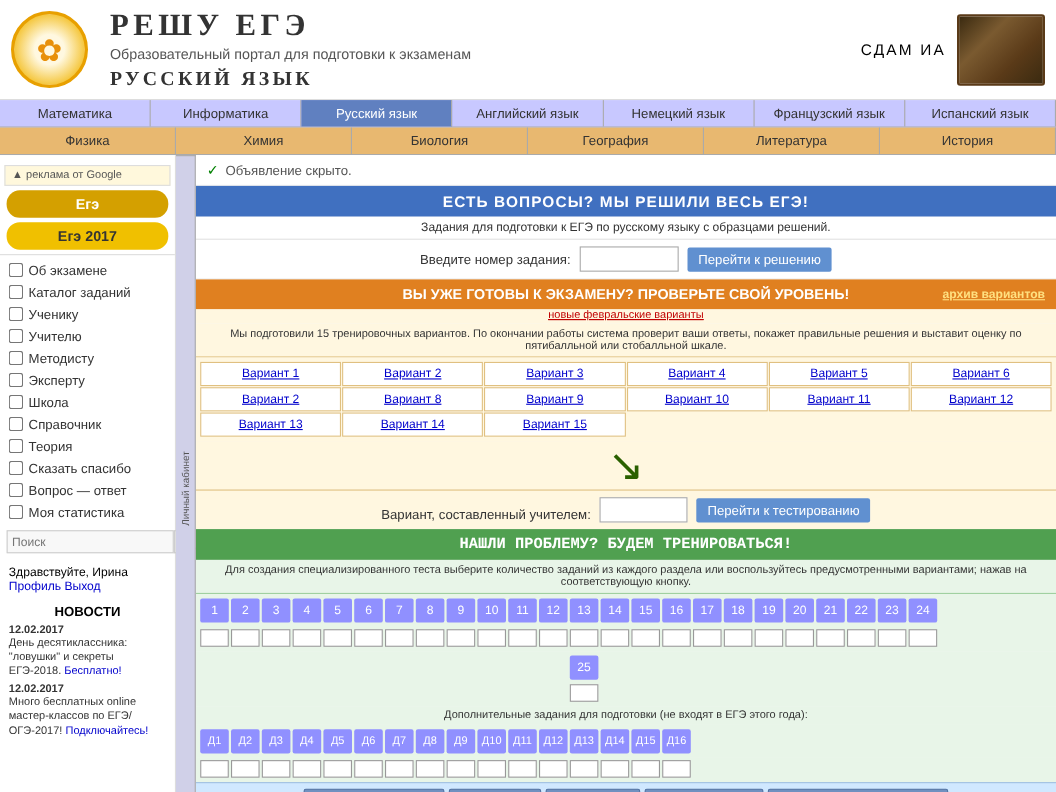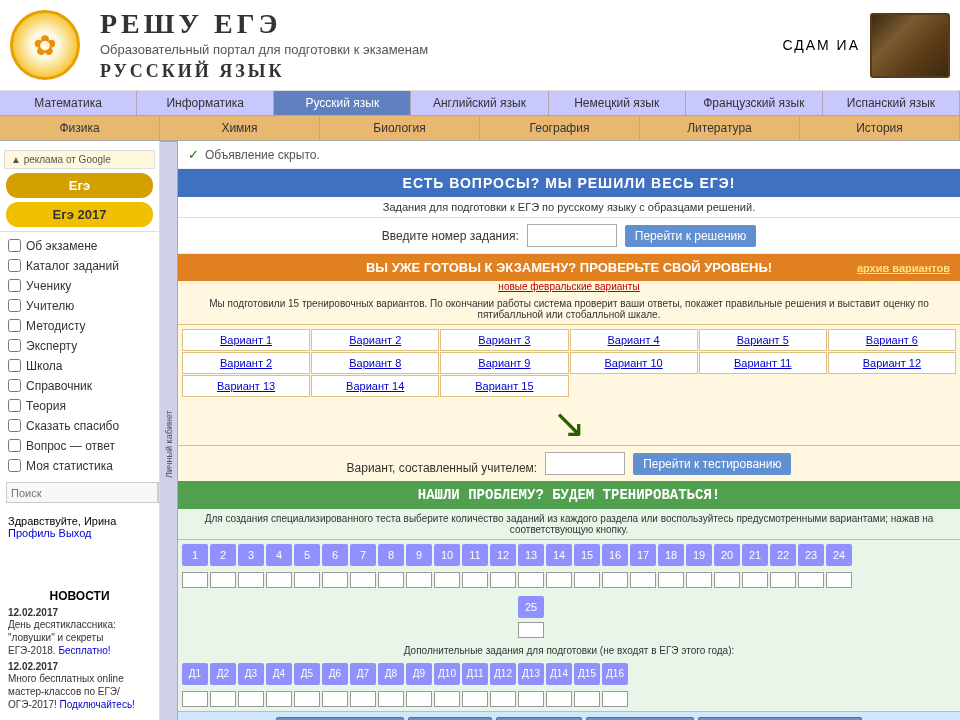--- a/index.html
+++ b/index.html
@@ -31,21 +31,21 @@
     .sidebar-btn.yellow { background: #f0c000; color: #333; }
     .sidebar-divider { border-top: 1px solid #ddd; margin: 4px 0; }
     .sidebar-item { display: flex; align-items: flex-start; padding: 3px 8px; font-size: 12px; color: #333; cursor: pointer; }
     .sidebar-item input[type=checkbox] { margin-right: 5px; }
     .sidebar-search { display: flex; margin: 6px; }
     .sidebar-search input { flex: 1; border: 1px solid #ccc; padding: 2px 4px; font-size: 11px; background: #f8f8f8; }
     .sidebar-search button { background: #ddd; border: 1px solid #ccc; padding: 2px 4px; cursor: pointer; }
     .sidebar-user { padding: 6px 8px; font-size: 11px; }
     .sidebar-user a { color: #0000cc; text-decoration: none; }
     .sidebar-news { padding: 4px 8px; }
-    .sidebar-news-title { font-weight: bold; font-size: 12px; text-align: center; margin-bottom: 4px; margin-top: 40px; }
+    .sidebar-news-title { font-weight: bold; font-size: 12px; text-align: center; margin-bottom: 4px; }
     .sidebar-news-date { font-size: 10px; color: #333; font-weight: bold; margin-top: 4px; }
     .sidebar-news-text { font-size: 10px; color: #333; line-height: 1.3; }
     .sidebar-news-link { color: #0000cc; text-decoration: none; font-size: 10px; }
 
     
     .content { flex: 1; padding: 0; background: #f5f5f5; overflow: hidden; }
     .announce-bar { background: #fff; padding: 6px 10px; font-size: 12px; color: #555; display: flex; align-items: center; gap: 6px; border-bottom: 1px solid #eee; }
     .check-icon { color: #008000; font-size: 13px; }
 
     

